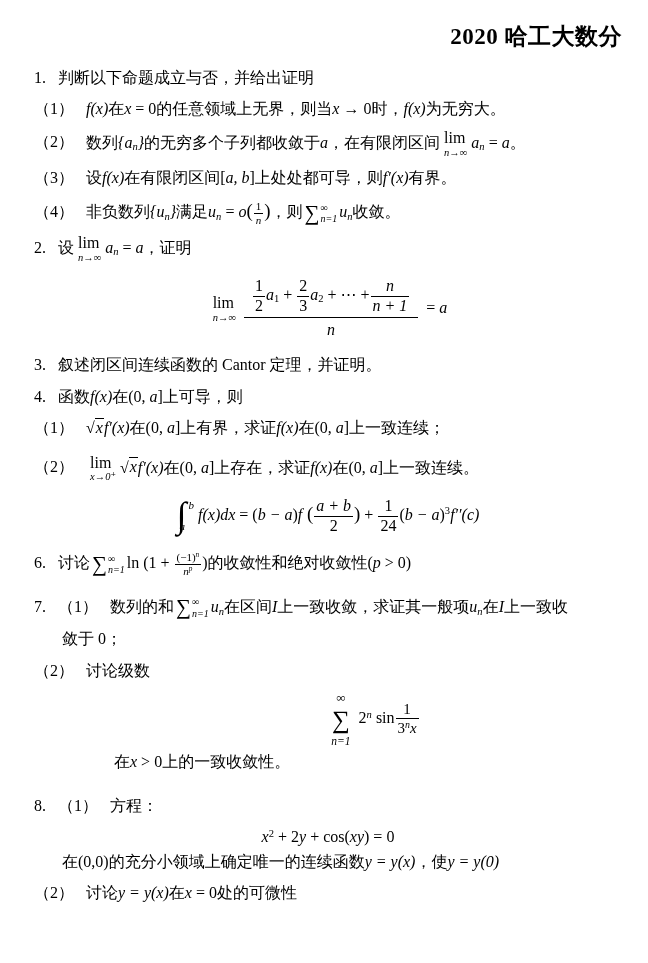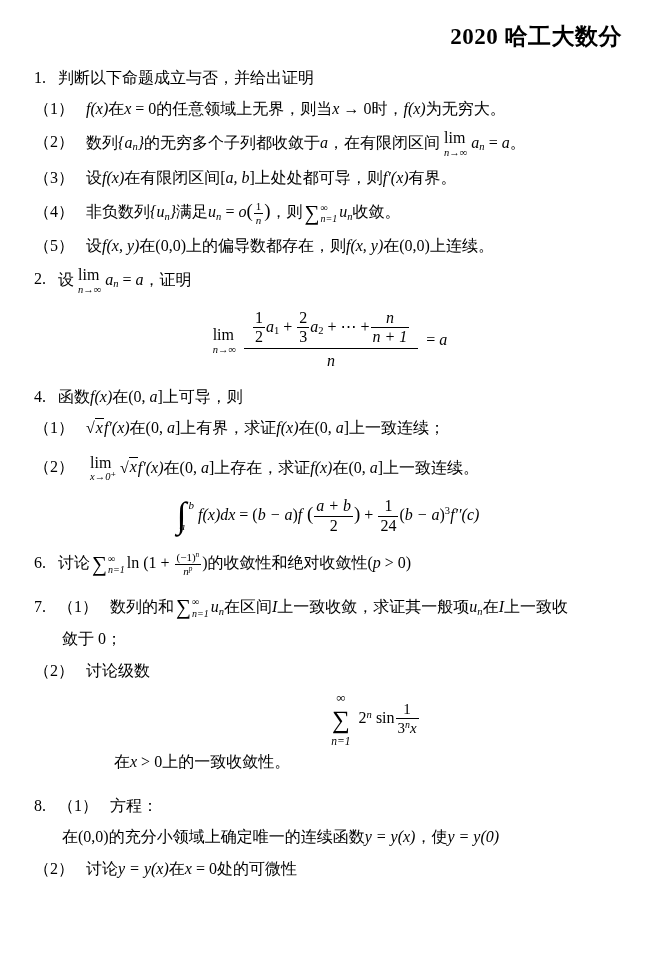--- a/index.html
+++ b/index.html
@@ -75,32 +75,32 @@
   <div class="line sub"><span class="sno">（3）</span><span>设</span><span class="m">f(x)</span><span>在有限闭区间</span><span>[</span><span class="m">a, b</span><span>]</span><span>上处处都可导，则</span><span class="m">f′(x)</span><span>有界。</span></div>
 
   <div class="line sub"><span class="sno">（4）</span><span>非负数列</span><span class="m">{u</span><span class="sb m">n</span><span class="m">}</span><span>满足</span><span class="m">u</span><span class="sb m">n</span><span> = </span><span class="m">o</span><span class="bp">(</span><span class="fr sm"><span class="fn">1</span><span class="fd m">n</span></span><span class="bp">)</span><span>，则</span><span class="sw">
         <span class="sg">∑</span>
         <span class="sl">
           <span>∞</span>
           <span>n=1</span>
         </span>
       </span><span class="m">u</span><span class="sb m">n</span><span>收敛。</span></div>
 
-  <div class="line sub"><span class="sno">（5）</span><span>设</span><span class="m">f(x, y)</span><span>在</span><span>(0,0)</span><span>上的偏导数都存在，则</span><span class="m">f(x, y)</span><span>在</span><span>(0,0)</span><span>上连续。</span></div>
 
   <div class="line"><span class="qno">2.</span><span>设</span><span class="lm">
         <span class="lt">lim</span>
         <span class="lb">n→∞</span>
       </span><span class="m">a</span><span class="sb m">n</span><span> = </span><span class="m">a</span><span>，证明</span></div>
 
   <div class="line formula f2"><span class="lm">
         <span class="lt">lim</span>
         <span class="lb">n→∞</span>
       </span><span class="bigfr"><span class="fn"><span class="fr"><span class="fn">1</span><span class="fd">2</span></span><span class="m">a</span><span class="sb">1</span><span> + </span><span class="fr"><span class="fn">2</span><span class="fd">3</span></span><span class="m">a</span><span class="sb">2</span><span> + ⋯ +</span><span class="fr"><span class="fn m">n</span><span class="fd m">n + 1</span></span></span><span class="fd m">n</span></span><span> = </span><span class="m">a</span></div>
 
+  <div class="line"><span class="qno">3.</span><span>叙述闭区间连续函数的 Cantor 定理，并证明。</span></div>
 
   <div class="line"><span class="qno">4.</span><span>函数</span><span class="m">f(x)</span><span>在</span><span>(0, </span><span class="m">a</span><span>]</span><span>上可导，则</span></div>
 
   <div class="line sub q4gap"><span class="sno">（1）</span><span>√</span><span class="sq-a">x</span><span class="m">f′(x)</span><span>在</span><span>(0, </span><span class="m">a</span><span>]</span><span>上有界，求证</span><span class="m">f(x)</span><span>在</span><span>(0, </span><span class="m">a</span><span>]</span><span>上一致连续；</span></div>
 
   <div class="line sub q4gap"><span class="sno">（2）</span><span class="lm">
         <span class="lt">lim</span>
         <span class="lb">x→0⁺</span>
       </span><span>√</span><span class="sq-a">x</span><span class="m">f′(x)</span><span>在</span><span>(0, </span><span class="m">a</span><span>]</span><span>上存在，求证</span><span class="m">f(x)</span><span>在</span><span>(0, </span><span class="m">a</span><span>]</span><span>上一致连续。</span></div>
 
@@ -136,18 +136,19 @@
   <div class="line formula f7"><span class="sd">
         <span class="sd-top">∞</span>
         <span class="sd-sig">∑</span>
         <span class="sd-bot">n=1</span>
       </span><span>2</span><span class="sp m">n</span><span> sin</span><span class="fr md"><span class="fn">1</span><span class="fd"><span>3</span><span class="sp m">n</span><span class="m">x</span></span></span></div>
 
   <div class="line tail7"><span>在</span><span class="m">x</span><span> &gt; 0</span><span>上的一致收敛性。</span></div>
 
   <div class="line"><span class="qno">8.</span><span class="sno">（1）</span><span>方程：</span></div>
 
+  <div class="line formula f8"><span class="m">x</span><span class="sp">2</span><span> + 2</span><span class="m">y</span><span> + cos(</span><span class="m">xy</span><span>) = 0</span></div>
 
   <div class="line cont"><span>在</span><span>(0,0)</span><span>的充分小领域上确定唯一的连续函数</span><span class="m">y = y(x)</span><span>，使</span><span class="m">y = y(0)</span></div>
 
   <div class="line sub"><span class="sno">（2）</span><span>讨论</span><span class="m">y = y(x)</span><span>在</span><span class="m">x</span><span> = 0</span><span>处的可微性</span></div>
 
 </div>
 
 </body></html>

